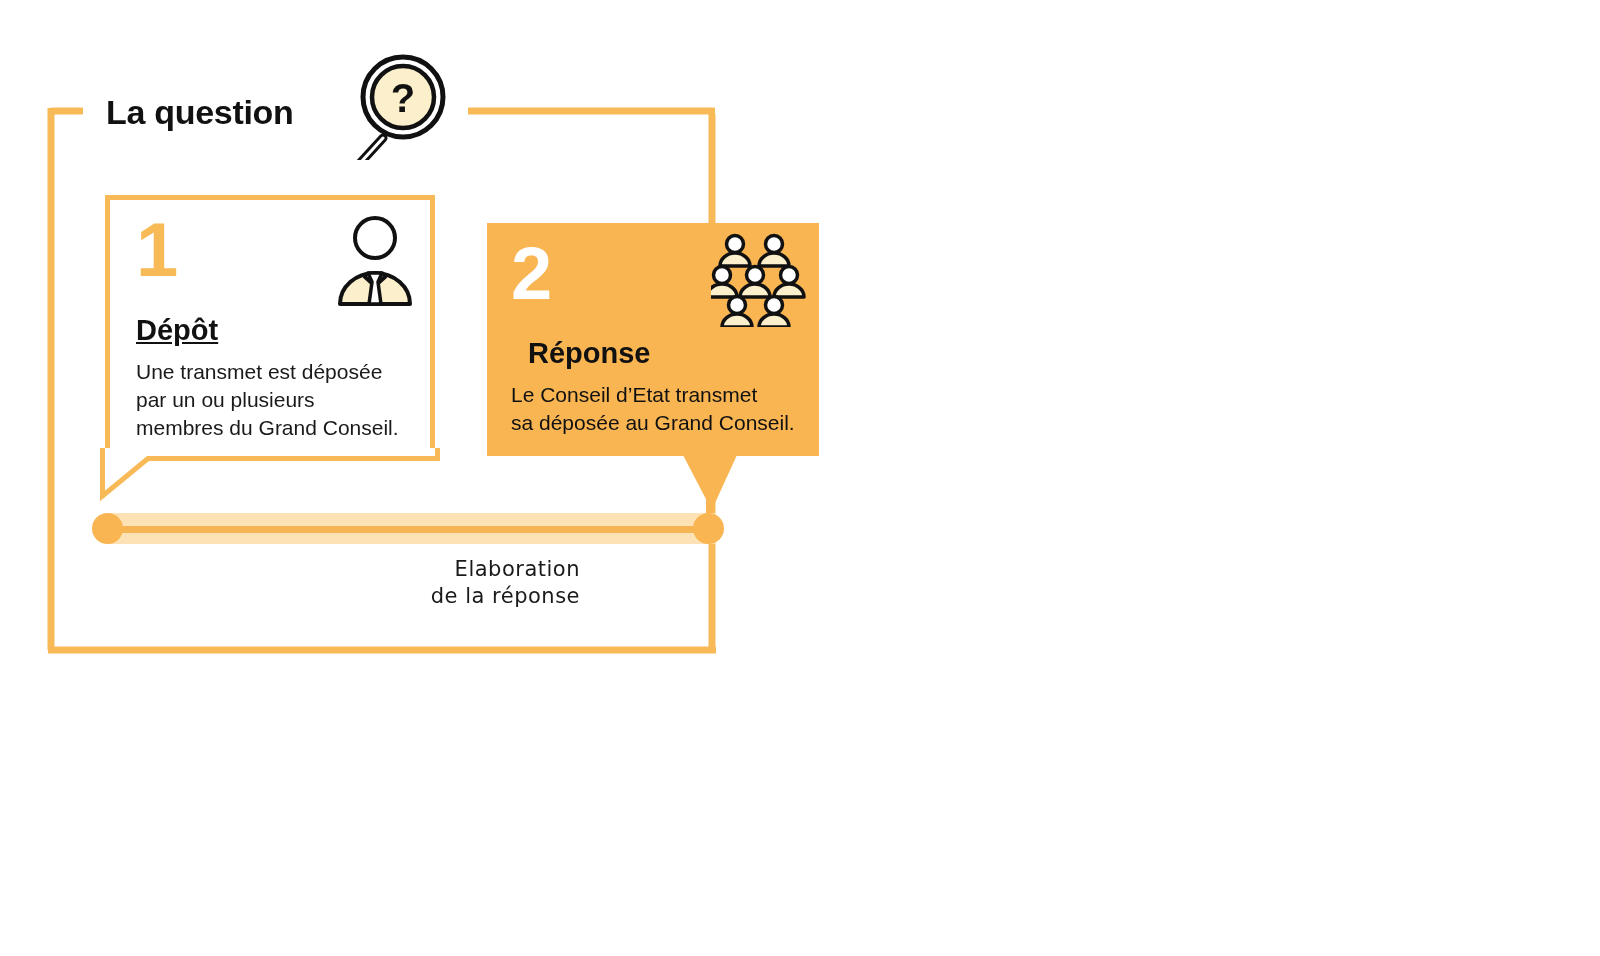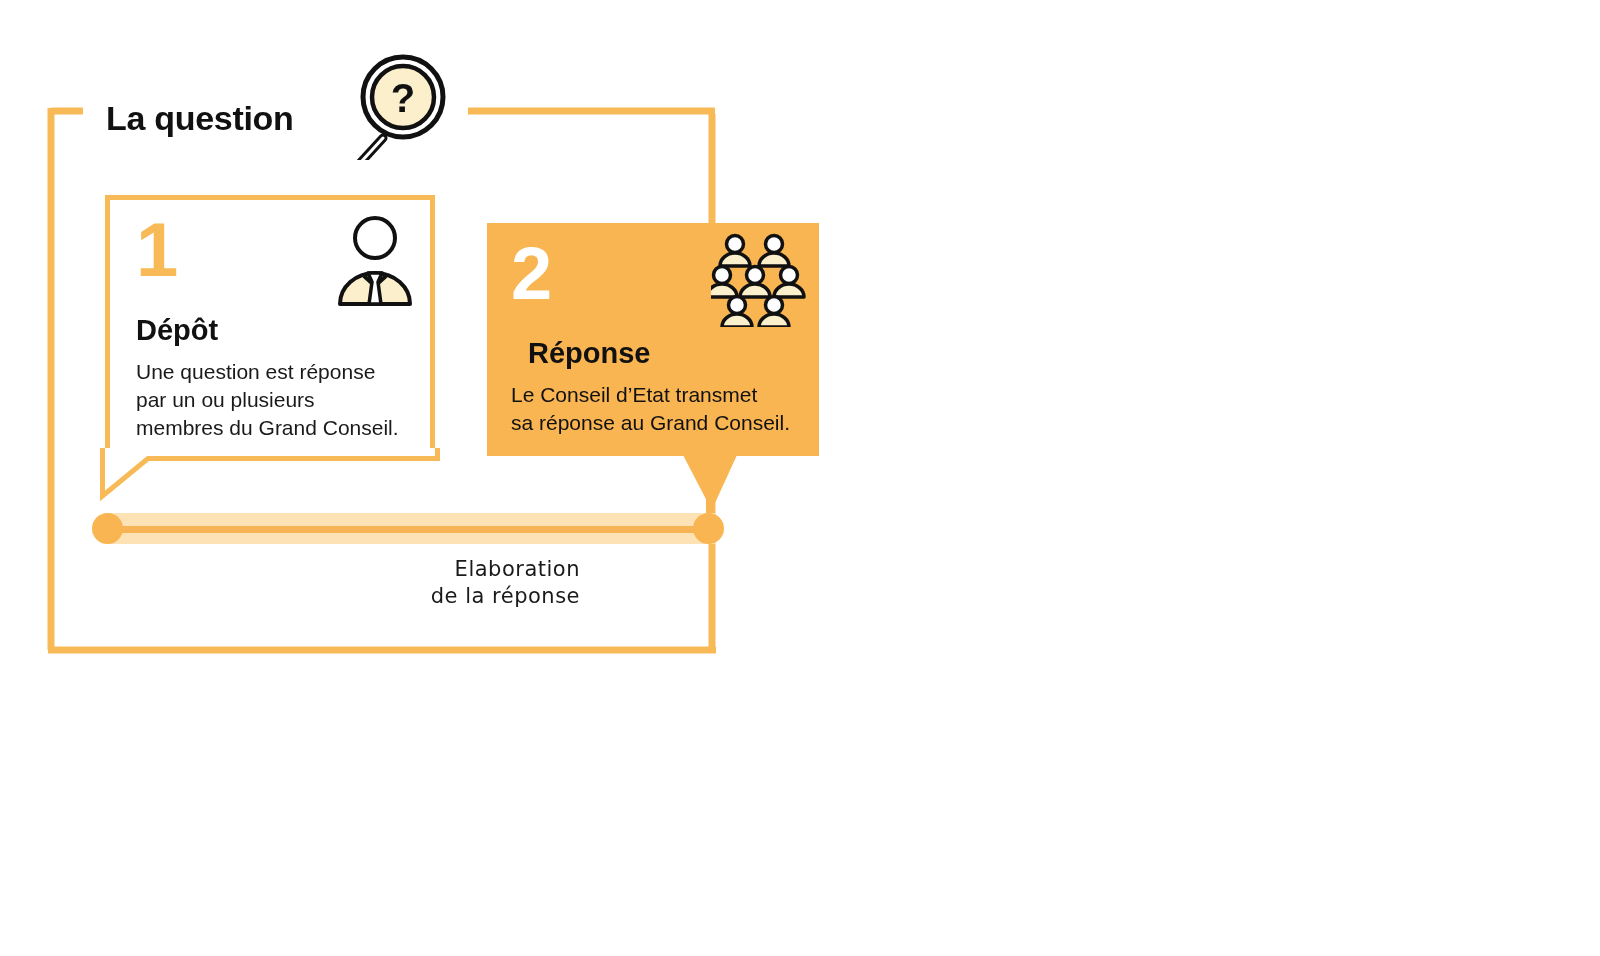--- a/index.html
+++ b/index.html
@@ -34,21 +34,20 @@
   
   #section-title {
     position: absolute;
     left: 106px;
     top: 93px;
     font-size: 34px;
     font-weight: bold;
     color: #111111;
     letter-spacing: -0.3px;
     white-space: nowrap;
-    margin-top: 6px;
   }
 
   
   #magnifier {
     position: absolute;
     left: 341px;
     top: 50px;
     width: 112px;
     height: 110px;
   }
@@ -90,20 +89,21 @@
     width: 82px;
     height: 92px;
   }
   #card-1-heading {
     position: absolute;
     left: 26px;
     top: 114px;
     font-size: 29px;
     font-weight: bold;
     color: #111111;
+    text-decoration: underline;
   }
   #card-1-body {
     position: absolute;
     left: 26px;
     top: 158px;
     width: 288px;
     font-size: 21px;
     line-height: 1.33;
     color: #1a1a1a;
     white-space: pre-line;
@@ -257,21 +257,21 @@
     <div class="card-num" id="card-1-num">1</div>
 
     <svg id="card-1-icon" viewBox="0 0 82 92" xmlns="http://www.w3.org/2000/svg">
       <circle cx="41" cy="24" r="20" fill="#ffffff" stroke="#111111" stroke-width="4"></circle>
       <path d="M 6 90 A 35 31 0 0 1 76 90 Z" fill="#FCEFCB" stroke="#111111" stroke-width="4" stroke-linejoin="round"></path>
       <path d="M 30 62 L 41 72 L 52 62" fill="none" stroke="#111111" stroke-width="4" stroke-linejoin="round"></path>
       <path d="M 34 59 L 48 59 L 44 68 L 47 90 L 41 90 L 35 90 L 38 68 Z" fill="#ffffff" stroke="#111111" stroke-width="3.5" stroke-linejoin="round"></path>
     </svg>
 
     <div id="card-1-heading">Dépôt</div>
-    <div id="card-1-body">Une question est réponse
+    <div id="card-1-body">Une transmet est déposée
 par un ou plusieurs
 membres du Grand Conseil.</div>
   </div>
 
   <svg id="card-1-tail" viewBox="0 0 340 60" xmlns="http://www.w3.org/2000/svg">
     <path d="M 2.5 0 L 2.5 48 L 48 10.5 L 337.5 10.5 L 337.5 0" fill="#ffffff" stroke="#F8B957" stroke-width="5" stroke-linejoin="miter"></path>
   </svg>
 
   <div id="card-2">
     <div class="card-num" id="card-2-num">2</div>
@@ -307,21 +307,21 @@
         </g>
         <g>
           <circle cx="63" cy="72" r="8.5" fill="#ffffff"></circle>
           <path d="M 48 94 A 15 13 0 0 1 78 94 Z" fill="#FCEFCB"></path>
         </g>
       </g>
     </svg>
 
     <div id="card-2-heading">Réponse</div>
     <div id="card-2-body">Le Conseil d’Etat transmet
-sa réponse au Grand Conseil.</div>
+sa déposée au Grand Conseil.</div>
   </div>
 
   <svg id="card-2-tail" viewBox="0 0 230 82" xmlns="http://www.w3.org/2000/svg">
     <path d="M 83 0 L 137 0 L 115 48 L 108 48 Z" fill="#F9B552"></path>
     <rect x="106" y="40" width="8" height="42" fill="#F9B552"></rect>
   </svg>
 
 
   <div id="timeline">
     <div id="timeline-band"></div>

